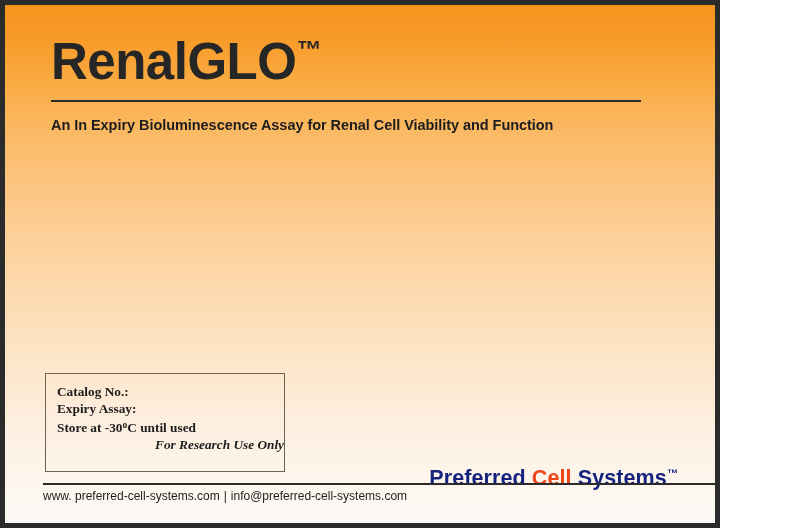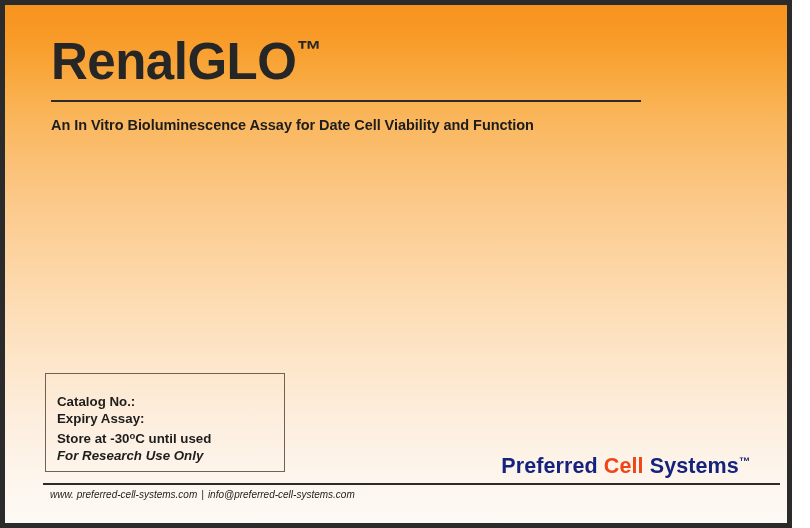--- a/index.html
+++ b/index.html
@@ -7,21 +7,21 @@
     margin: 0;
     padding: 0;
     background: #ffffff;
   }
   body {
     font-family: "Liberation Sans", sans-serif;
   }
 
   .label-card {
     position: relative;
-    width: 792px;
+    width: 720px;
     height: 528px;
     box-sizing: border-box;
     border: 5px solid #2b2b2b;
     background: linear-gradient(to bottom,
         #f7941e 0%,
         #f89a27 6%,
         #f9a93f 14%,
         #fab65c 22%,
         #fbc27a 32%,
         #fccd93 42%,
@@ -74,42 +74,44 @@
   
   .catalog-box {
     position: absolute;
     left: 40px;
     top: 368px;
     width: 240px;
     height: 99px;
     box-sizing: border-box;
     border: 1px solid #6e6257;
     background: transparent;
-    padding: 19px 0 0 11px;
+    padding: 9px 0 0 11px;
+    font-family: Liberation Serif, serif;
   }
   .catalog-line {
     font-size: 13.3px;
     font-weight: bold;
     color: #1d1d1d;
     line-height: 17px;
     white-space: nowrap;
   }
   .catalog-line.italic {
     font-style: italic;
+    text-align: right;
   }
   .catalog-line .sup-deg {
     font-size: 9.5px;
     vertical-align: 4px;
   }
 
   
   .company-logo {
     position: absolute;
     right: 37px;
-    top: 449px;
+    top: 461px;
     font-size: 21.5px;
     font-weight: bold;
     color: #15237e;
     letter-spacing: 0.1px;
     white-space: nowrap;
     text-align: right;
   }
   .company-logo .accent {
     color: #ef4517;
   }
@@ -123,40 +125,39 @@
   .footer-rule {
     position: absolute;
     left: 38px;
     top: 478px;
     width: 737px;
     height: 2px;
     background: #2b2b2b;
   }
   .footer-text {
     position: absolute;
-    left: 45px;
+    left: 38px;
     top: 484px;
-    font-size: 10px;
-    font-style: italic;
+    font-size: 12px;
     color: #1d1d1d;
     white-space: nowrap;
   }
   .footer-text .sep {
     padding: 0 4px;
   }
 </style>
 </head>
 <body>
 
 <div class="label-card">
 
   <div class="header">
     <div class="product-title"><span>RenalGLO</span><span class="tm">™</span></div>
     <div class="title-rule"></div>
-    <div class="product-subtitle">An In Vitro Bioluminescence Assay for Date Cell Viability and Function</div>
+    <div class="product-subtitle">An In Expiry Bioluminescence Assay for Renal Cell Viability and Function</div>
   </div>
 
   <div class="catalog-box">
     <div class="catalog-line">Catalog No.:</div>
     <div class="catalog-line">Expiry Assay:</div>
     <div class="catalog-line"><span>Store at -30</span><span class="sup-deg">o</span><span>C until used</span></div>
     <div class="catalog-line italic">For Research Use Only</div>
   </div>
 
   <div class="company-logo"><span>Preferred</span> <span class="accent">Cell</span> <span>Systems</span><span class="tm-small">™</span></div>

